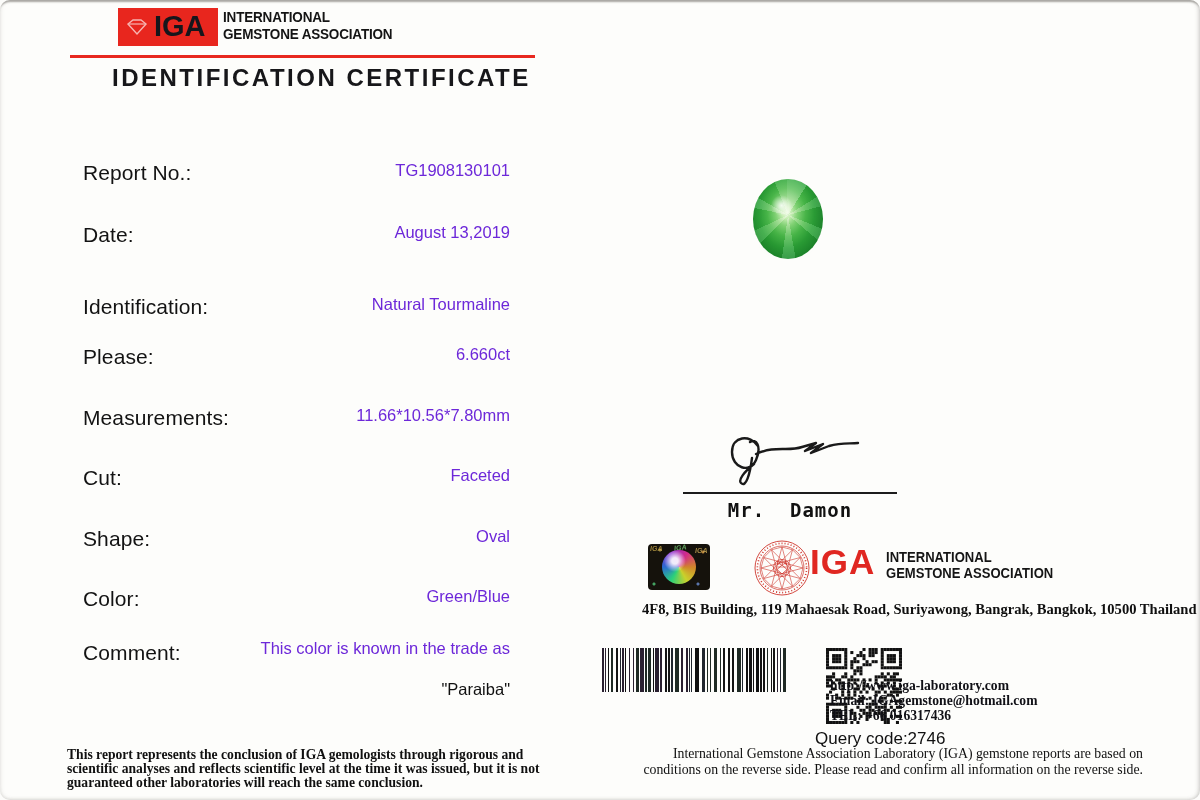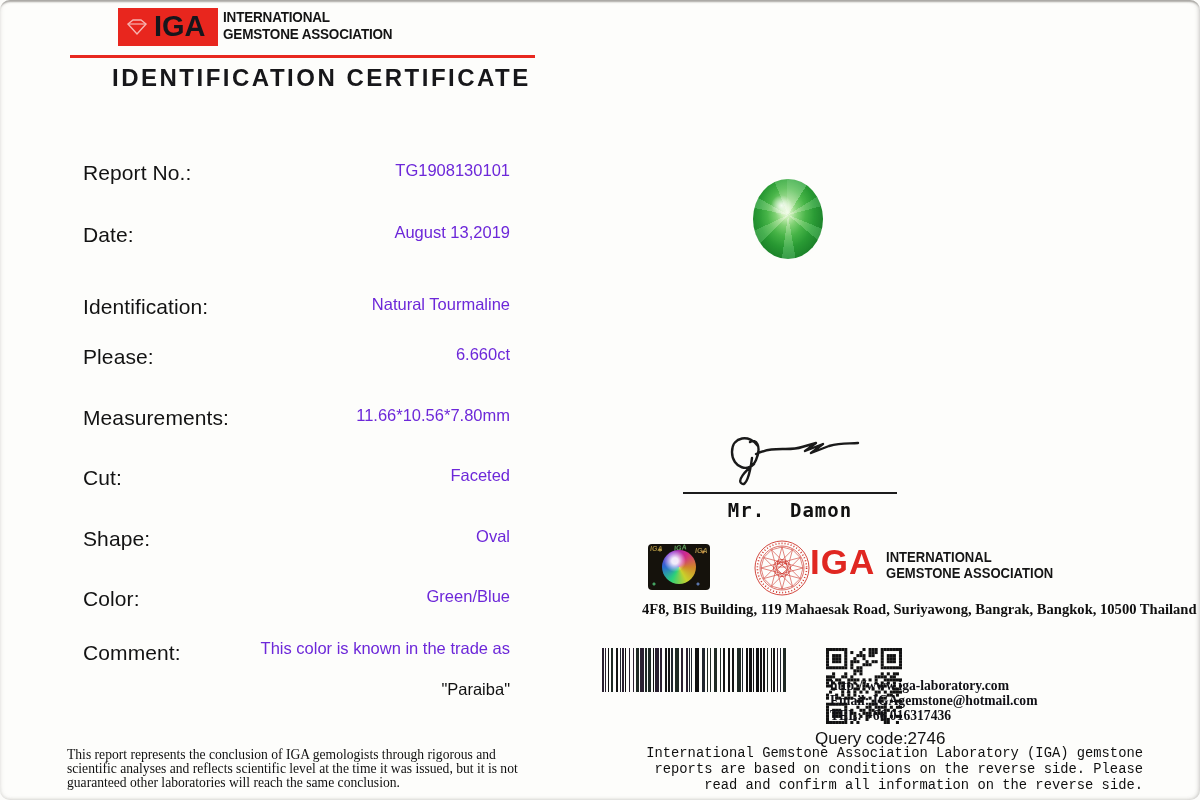--- a/index.html
+++ b/index.html
@@ -22,21 +22,21 @@
                 font-weight:bold; font-size:24px; letter-spacing:2.5px; color:#17171a; }
 
   
   .frow { position:absolute; left:0; width:1200px; height:22px; }
   .flabel { position:absolute; left:83px; font-size:21px; color:#131313; letter-spacing:.1px; }
   .fvalue { position:absolute; left:228px; width:282px; text-align:right; font-size:16.5px; color:#6d28d9; }
   .fvalue2 { position:absolute; left:228px; width:282px; text-align:right; font-size:16.5px; color:#101010; }
 
   
   .disclaimer { position:absolute; left:67px; top:748px; width:474px;
-                font-family:"Liberation Serif", serif; font-weight:normal; font-size:13.6px;
+                font-family:"Liberation Serif", serif; font-weight:bold; font-size:13.6px;
                 line-height:13.9px; color:#101010; }
 
   
   .gem-wrap { position:absolute; left:748px; top:174px; width:82px; height:92px; }
   .gem-shadow { position:absolute; left:2px; top:58px; width:74px; height:28px; border-radius:50%;
                 background:radial-gradient(closest-side, rgba(110,135,100,.30), rgba(110,135,100,0) 70%);
                 filter:blur(2px); }
   .gem { position:absolute; left:5px; top:5px; width:70px; height:80px; border-radius:50%;
          background:radial-gradient(ellipse at 48% 42%, #f4fcec 0%, #d3f0c2 9%, #95d787 21%,
                     #5bbd59 37%, #38a543 54%, #2a9139 70%, #1e7b2d 85%, #166226 100%); }
@@ -88,21 +88,21 @@
              transform:scaleX(.985); transform-origin:left; white-space:nowrap; }
 
   
   .barcode { position:absolute; left:602px; top:648px; }
   .qrcode { position:absolute; left:826px; top:648px; }
   .contact { position:absolute; left:830px; top:679px; width:300px; text-align:left;
              font-family:"Liberation Serif", serif; font-weight:bold; font-size:13.6px;
              line-height:14.8px; color:#101016; }
   .query { position:absolute; left:815px; top:729px; font-size:17px; color:#101010; }
   .notice { position:absolute; left:615px; top:746px; width:528px; text-align:right;
-            font-family:Liberation Mono, monospace; font-size:13.8px; line-height:15.8px; color:#101010; }
+            font-family:Liberation Serif, serif; font-size:13.8px; line-height:15.8px; color:#101010; }
 </style>
 </head>
 <body>
 
 <div class="page">
 
   <div class="logo-box">
     <svg class="logo-diamond" width="26" height="17" viewBox="0 0 26 17">
       <polygon points="4,5 9,1 17,1 22,5 13,15" fill="none" stroke="#ffffff" stroke-width="1.4"></polygon>
       <line x1="4" y1="5" x2="22" y2="5" stroke="#ffffff" stroke-width="1.2"></line>

